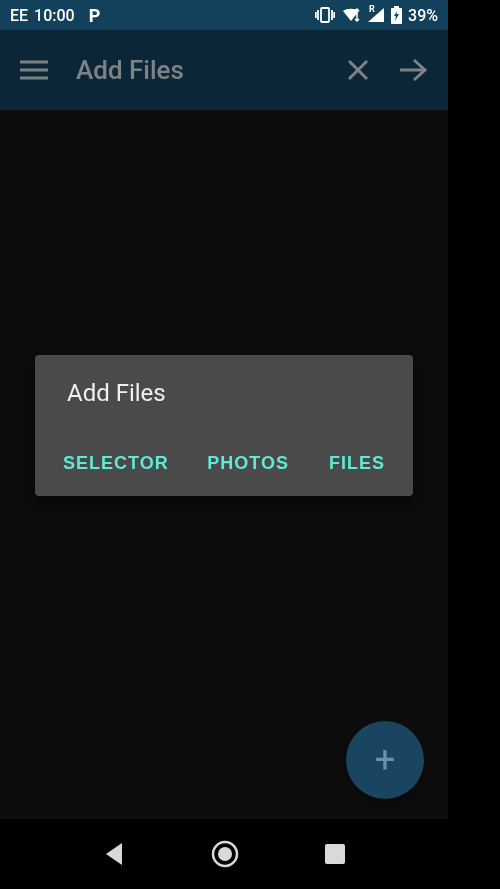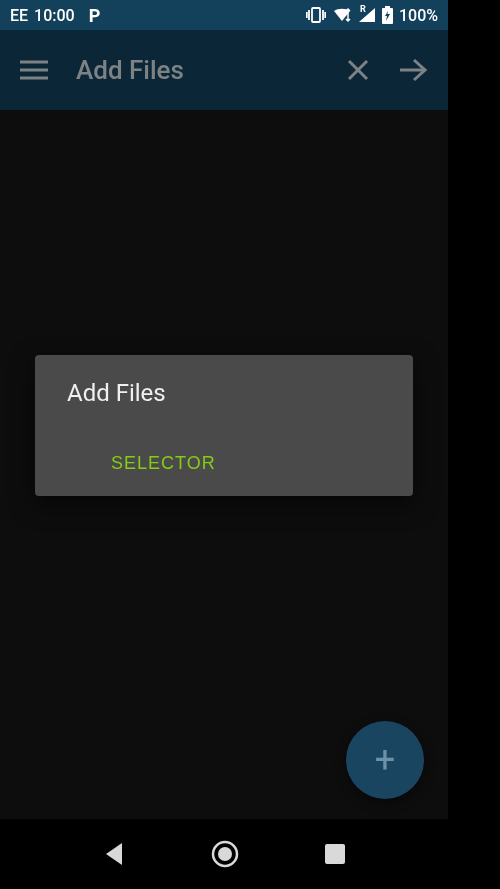--- a/index.html
+++ b/index.html
@@ -52,27 +52,26 @@
     top: 355px;
     background: #4a4a4a;
     border-radius: 4px;
     box-shadow: 0 8px 24px rgba(0,0,0,0.6);
     padding: 24px 24px 16px 24px;
     color: #fff;
   }
   .dialog-title { font-size: 24px; font-weight: 400; color: #f0f0f0; margin-bottom: 40px; padding-left: 8px; }
   .dialog-actions { display: flex; justify-content: space-between; align-items: center; }
   .dialog-btn {
-    color: #84cc16;
+    color: #5eead4;
     font-size: 18px;
-    font-weight: 400;
+    font-weight: 700;
     letter-spacing: 1px;
     background: none; border: none; cursor: pointer;
     padding: 6px 4px;
-    margin-left: 48px;
   }
   .dialog-actions-left { display: flex; }
   .dialog-actions-right { display: flex; gap: 32px; }
   
   
   .fab {
     position: absolute;
     right: 24px;
     bottom: 90px;
     width: 78px; height: 78px;
@@ -128,21 +127,21 @@
           </svg>
         <span style="position:absolute;left:2px;top:-3px;font-size:9px;color:#fff;font-weight:bold;">R</span>
       </span>
       <span>
         <svg width="11" height="18" viewBox="0 0 11 18">
             <rect x="0" y="2" width="11" height="16" rx="1" fill="#fff"></rect>
             <rect x="3" y="0" width="5" height="2" fill="#fff"></rect>
             <path d="M6 5 L3 10 L5 10 L4 15 L8 8 L5.5 8 Z" fill="#13405b"></path>
           </svg>
       </span>
-      <span>100%</span>
+      <span>39%</span>
     </div>
   </div>
 
   <div class="app-bar">
     <div class="menu-icon">
       <svg width="28" height="20" viewBox="0 0 28 20">
           <line x1="0" y1="2" x2="28" y2="2" stroke="currentColor" stroke-width="3"></line>
           <line x1="0" y1="10" x2="28" y2="10" stroke="currentColor" stroke-width="3"></line>
           <line x1="0" y1="18" x2="28" y2="18" stroke="currentColor" stroke-width="3"></line>
         </svg>
@@ -168,20 +167,24 @@
   <div class="content">
     <div class="scrim"></div>
   </div>
 
   <div class="dialog">
     <div class="dialog-title">Add Files</div>
     <div class="dialog-actions">
       <div class="dialog-actions-left">
         <button class="dialog-btn">SELECTOR</button>
       </div>
+      <div class="dialog-actions-right">
+        <button class="dialog-btn">PHOTOS</button>
+        <button class="dialog-btn">FILES</button>
+      </div>
     </div>
   </div>
 
   <div class="fab">
     <span>+</span>
   </div>
 
   <div class="nav-bar">
     <div class="nav-btn">
       <svg width="24" height="26" viewBox="0 0 24 26">

